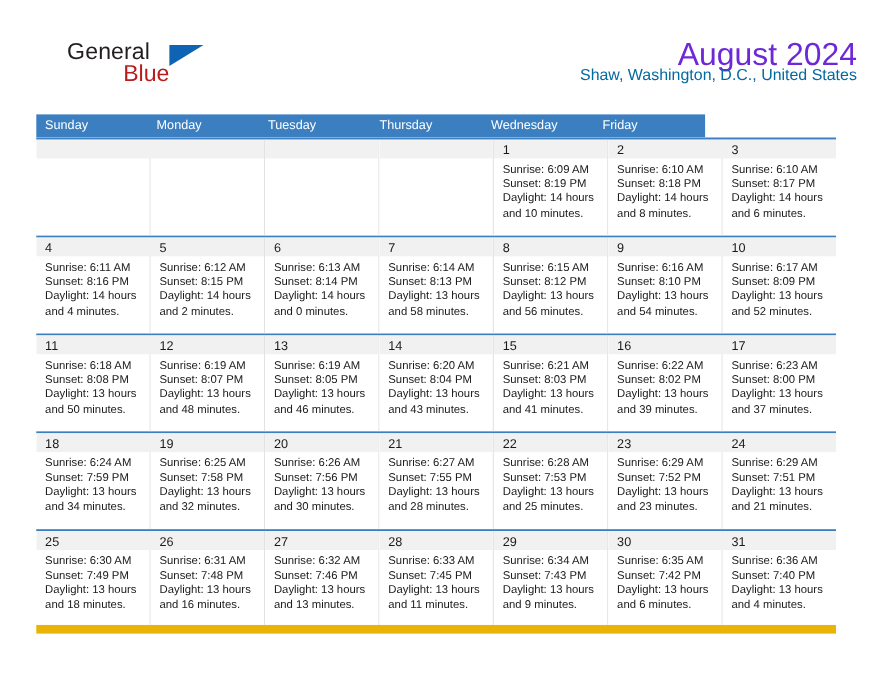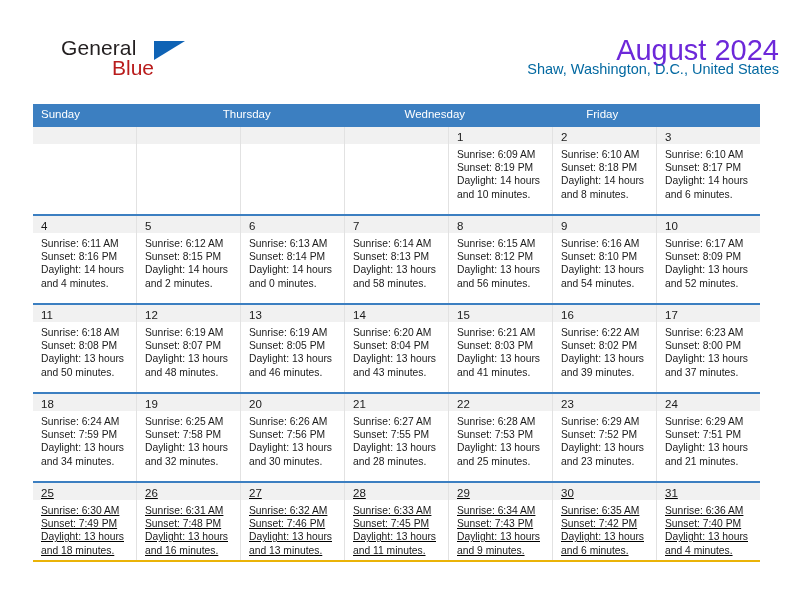--- a/index.html
+++ b/index.html
@@ -92,21 +92,21 @@
   
   .calendar {
     position: absolute;
     left: 33px;
     top: 104px;
     width: 727px;
   }
 
   .weekday-row {
     display: flex;
-    width: 727px;
+    width: 608px;
     height: 21px;
     background: #3c7fc1;
   }
   .weekday {
     flex: 1 1 0;
     font-size: 11.5px;
     line-height: 21px;
     color: #ffffff;
     padding-left: 8px;
     box-sizing: border-box;
@@ -116,23 +116,22 @@
 
   .week-row {
     display: flex;
     width: 727px;
     height: 89px;
     border-top: 2px solid #3c7fc1;
     box-sizing: border-box;
     background: #ffffff;
   }
   .week-row.last {
-    border-bottom: 2px solid #eab308;
-    height: 81px;
-    text-decoration: underline;
+    border-bottom: 8px solid #eab308;
+    height: 95px;
   }
 
   .day-cell {
     flex: 1 1 0;
     width: 103.85px;
     box-sizing: border-box;
     border-right: 1px solid #e2e2e2;
     background: #ffffff;
     position: relative;
     overflow: hidden;
@@ -180,20 +179,22 @@
       <span class="logo-blue">Blue</span>
     </div>
 
     <div class="title">August 2024</div>
     <div class="subtitle">Shaw, Washington, D.C., United States</div>
   </div>
 
   <div class="calendar">
     <div class="weekday-row" id="weekday-row">
         <div class="weekday">Sunday</div>
+        <div class="weekday">Monday</div>
+        <div class="weekday">Tuesday</div>
         <div class="weekday">Thursday</div>
         <div class="weekday">Wednesday</div>
         <div class="weekday">Friday</div>
       </div>
     <div id="weeks-container">
         <div class="week-row">
           <div class="day-cell empty">
             <div class="daynum-band"><span class="daynum"></span></div>
             <div class="cell-body">
               <div class="cell-line"></div>

